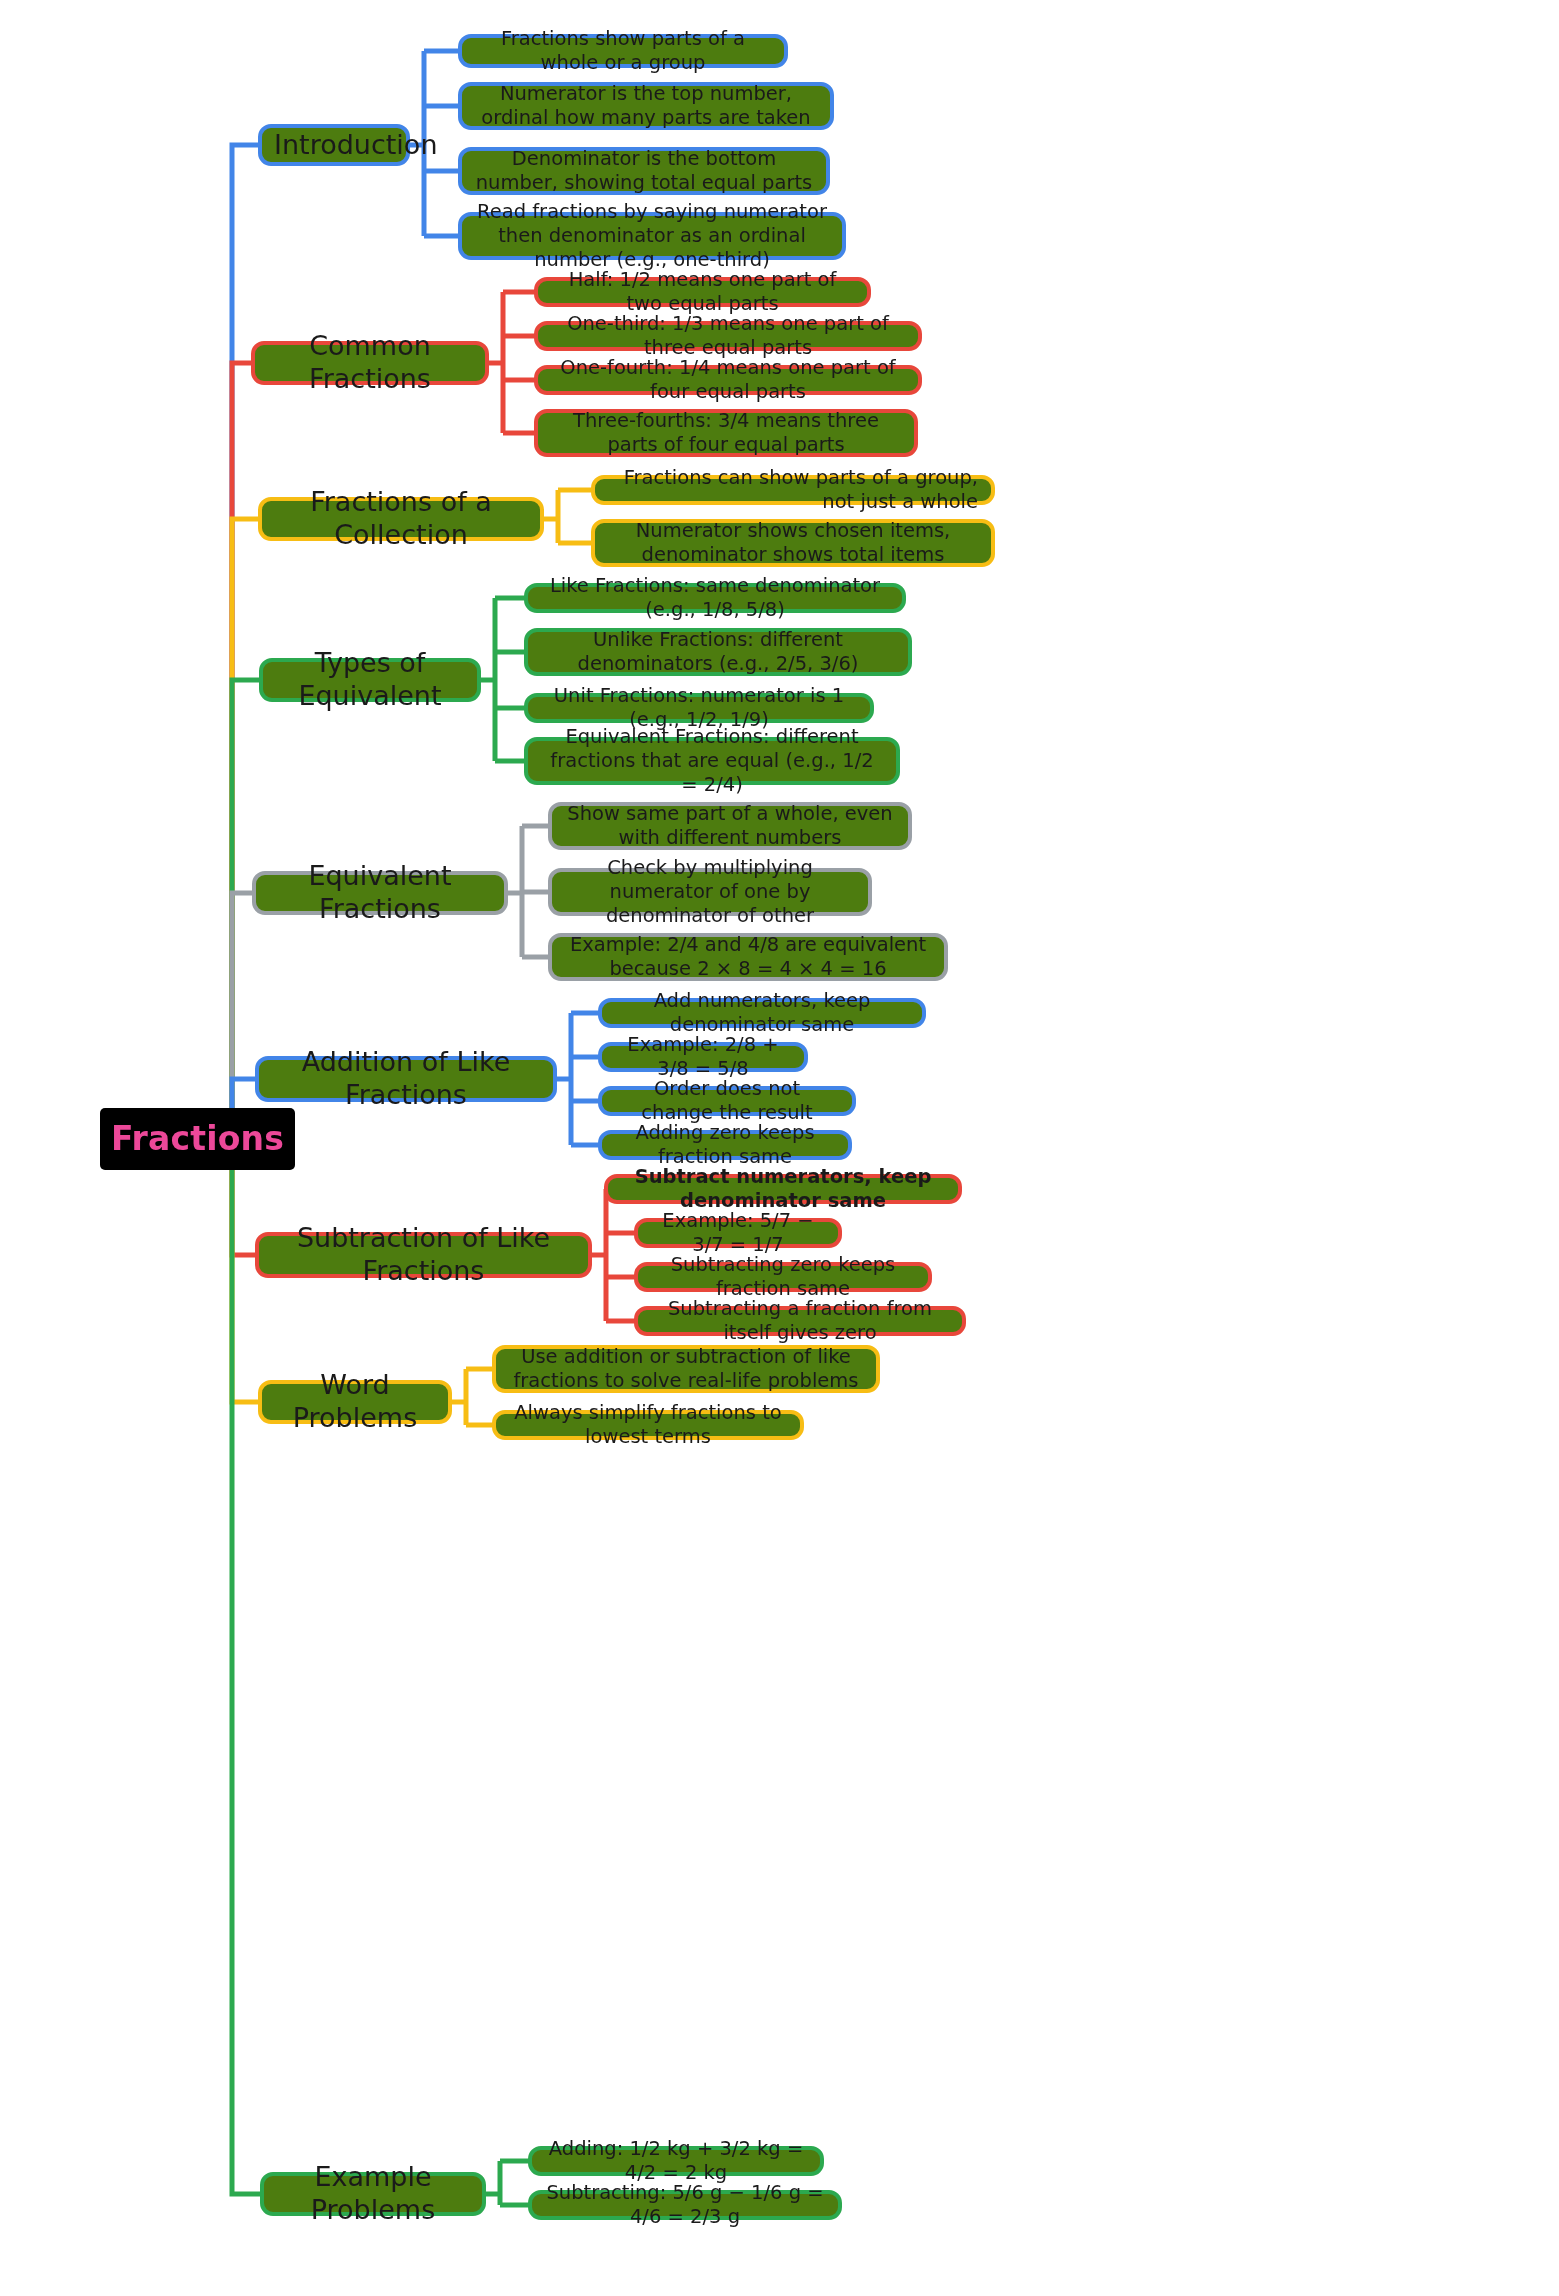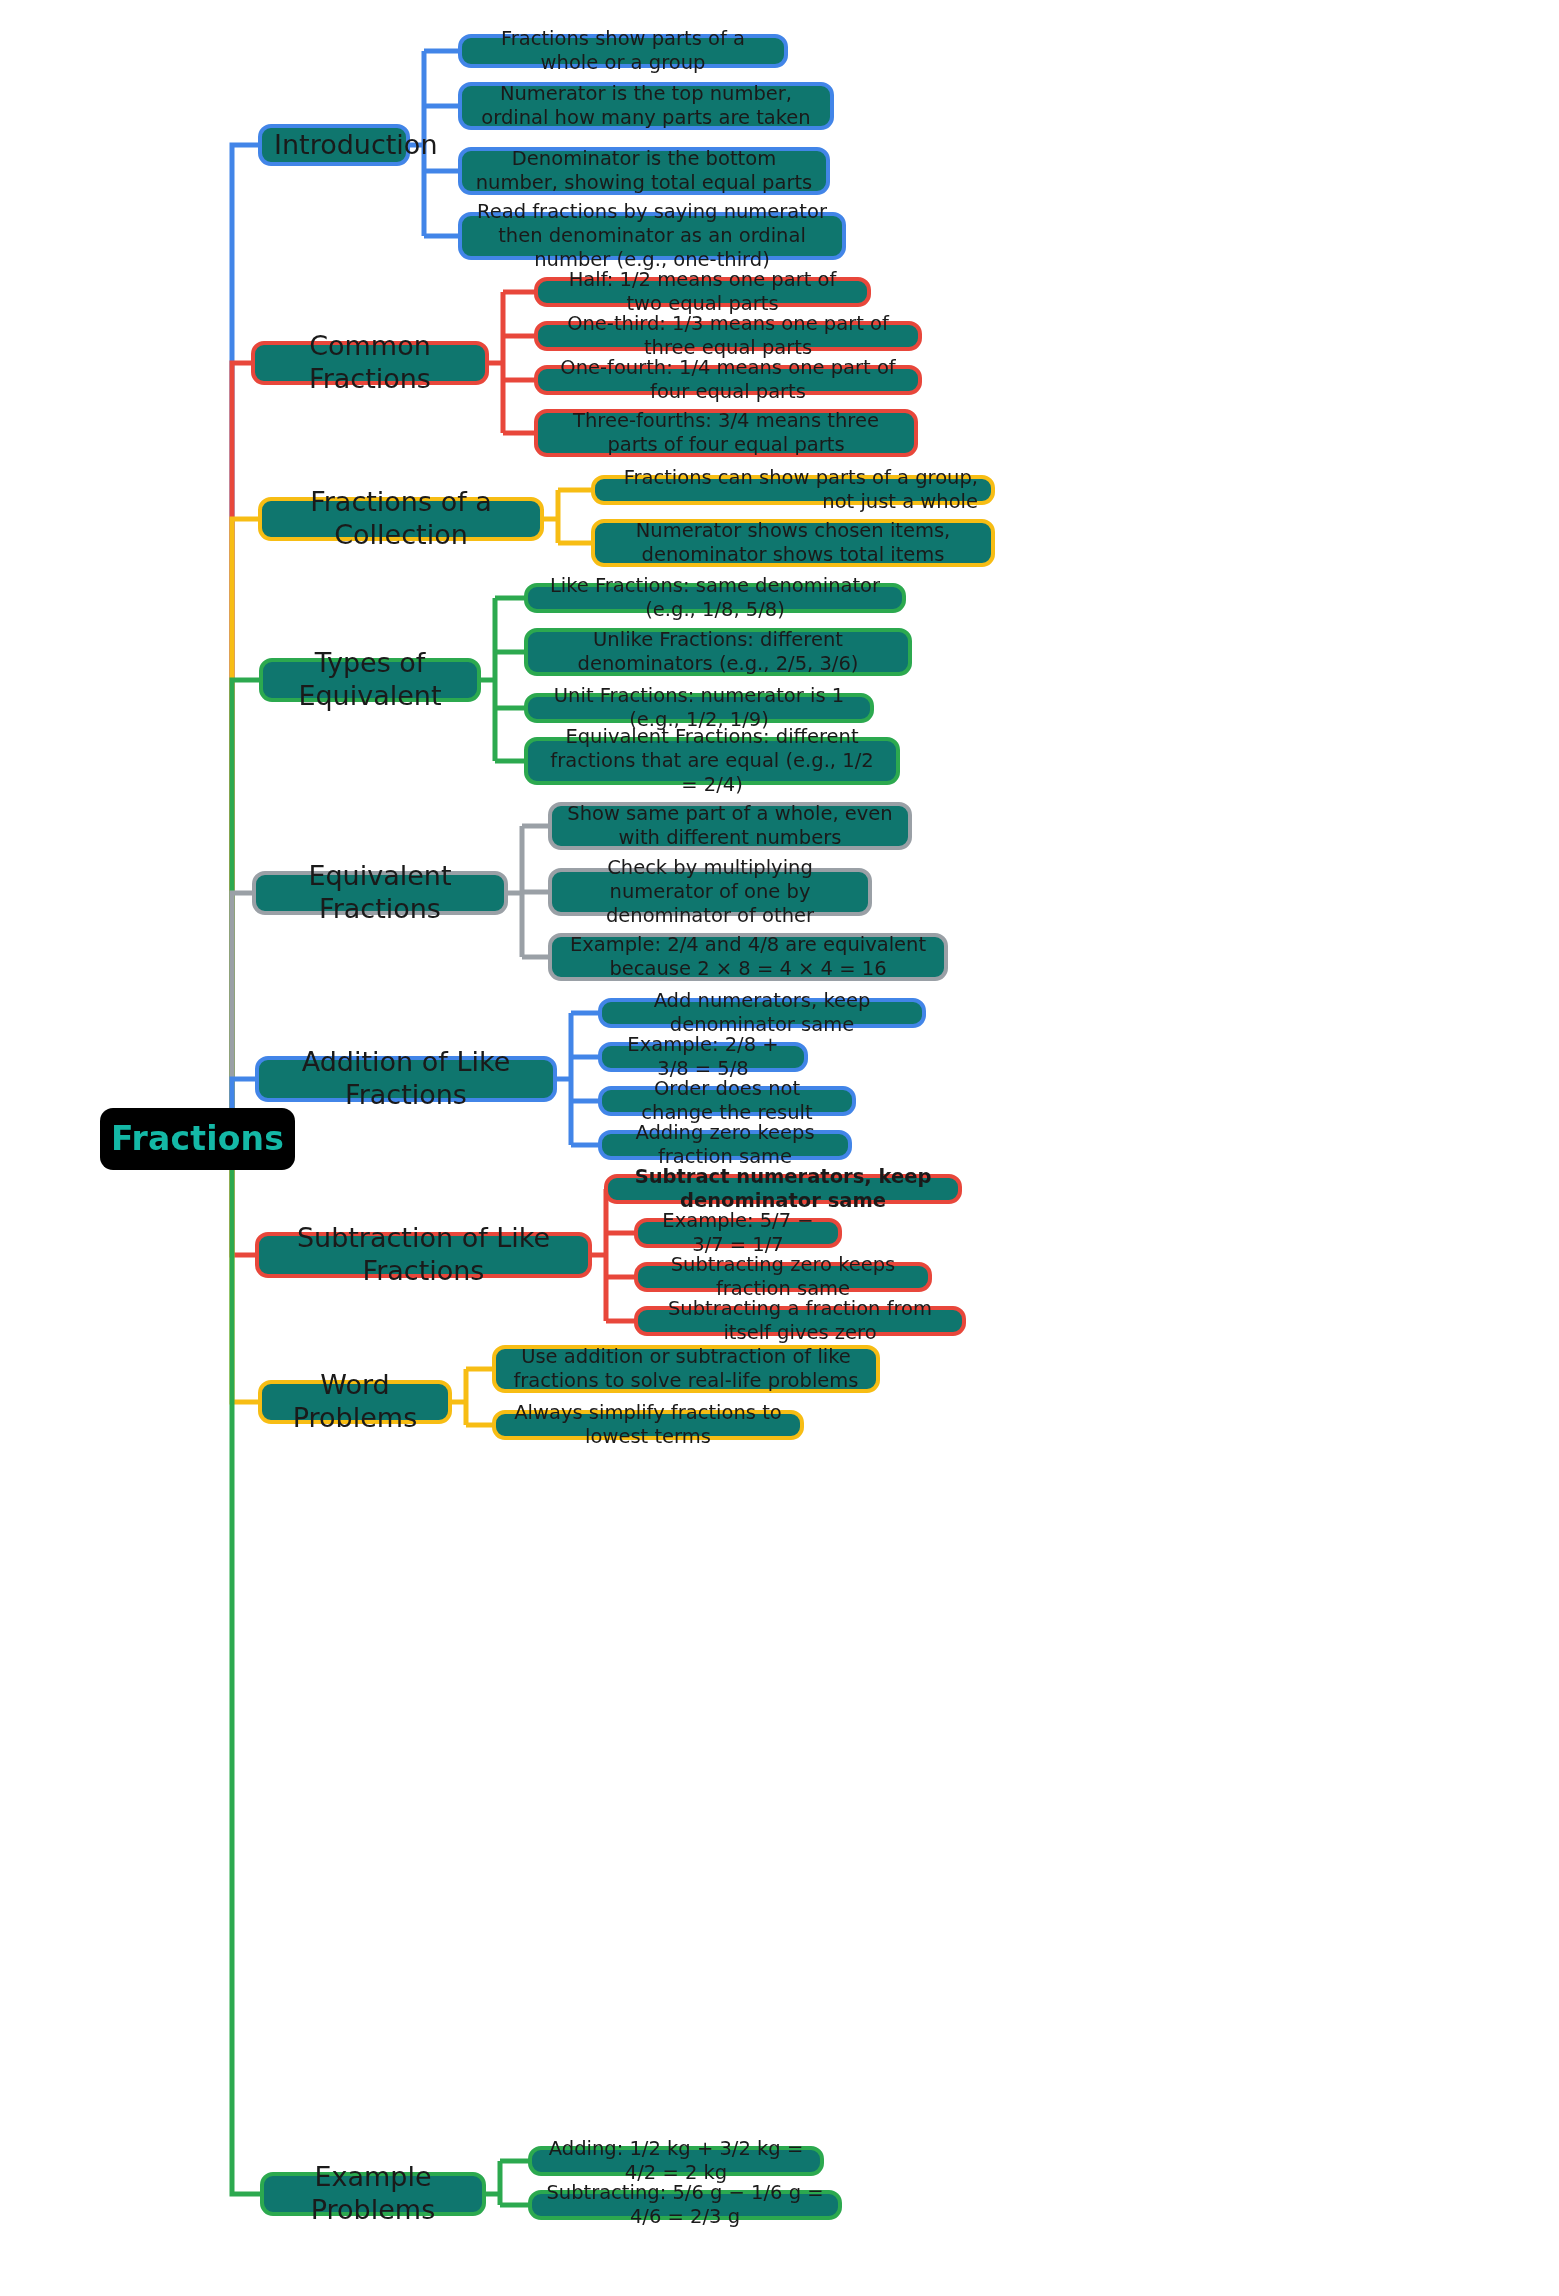--- a/index.html
+++ b/index.html
@@ -20,32 +20,32 @@
     top: 0; left: 0;
     width: 1559px; height: 2296px;
     pointer-events: none;
   }
   .node {
     position: absolute;
     display: flex;
     align-items: center;
     justify-content: center;
     text-align: center;
-    background: #0f766e;
+    background: #4d7c0f;
     border-style: solid;
     color: #1a1a1a;
     line-height: 1.22;
   }
   .root {
     background: #000000;
-    color: #14b8a6;
+    color: #ec4899;
     font-weight: bold;
     font-size: 33px;
     border: none;
-    border-radius: 13px;
+    border-radius: 5px;
     letter-spacing: .2px;
   }
   .branch {
     border-width: 4px;
     border-radius: 13px;
     font-size: 27px;
     padding: 2px 12px;
   }
   .leaf {
     border-width: 4px;

